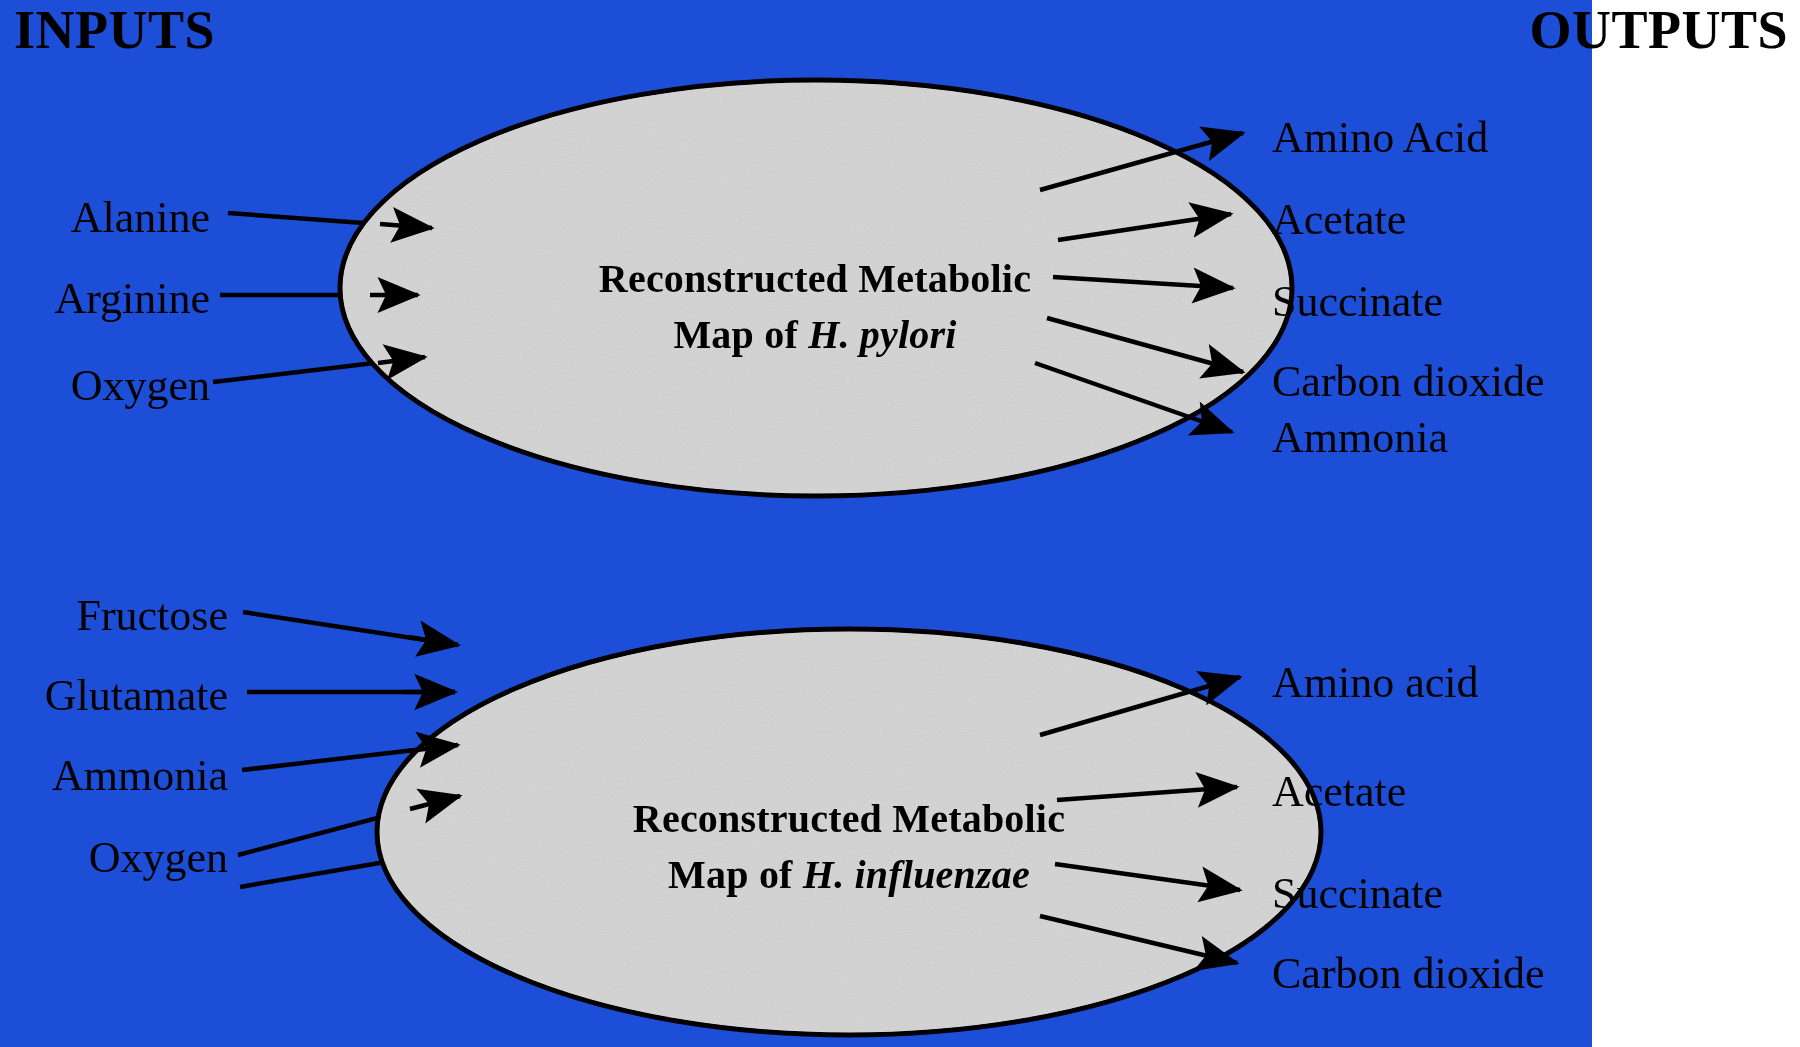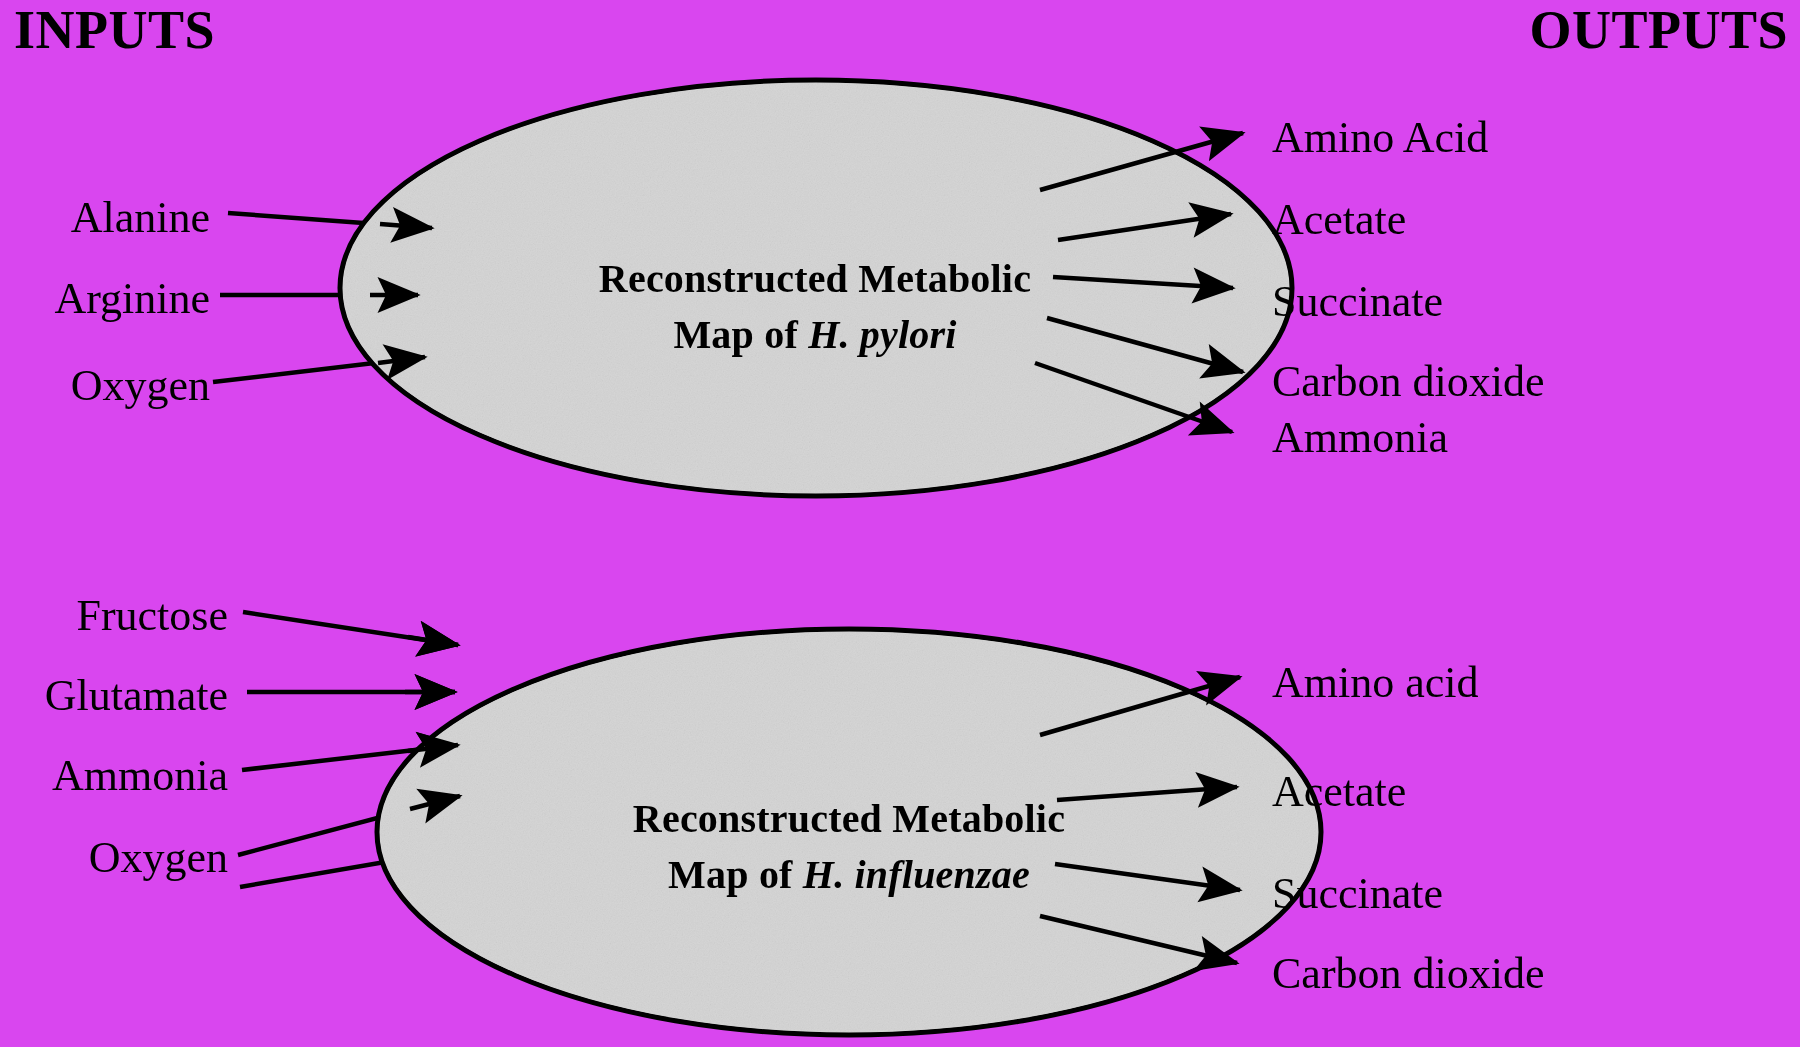--- a/index.html
+++ b/index.html
@@ -10,23 +10,23 @@
   }
   body {
     width: 1800px;
     height: 1047px;
     overflow: hidden;
     font-family: "Liberation Serif", "DejaVu Serif", serif;
     color: #000000;
   }
   #figure-root {
     position: relative;
-    width: 1800px;
+    width: 1592px;
     height: 1047px;
-    background: #d946ef;
+    background: #1d4ed8;
   }
   #figure-svg {
     position: absolute;
     top: 0;
     left: 0;
     width: 1800px;
     height: 1047px;
     display: block;
   }
   .hdr {

